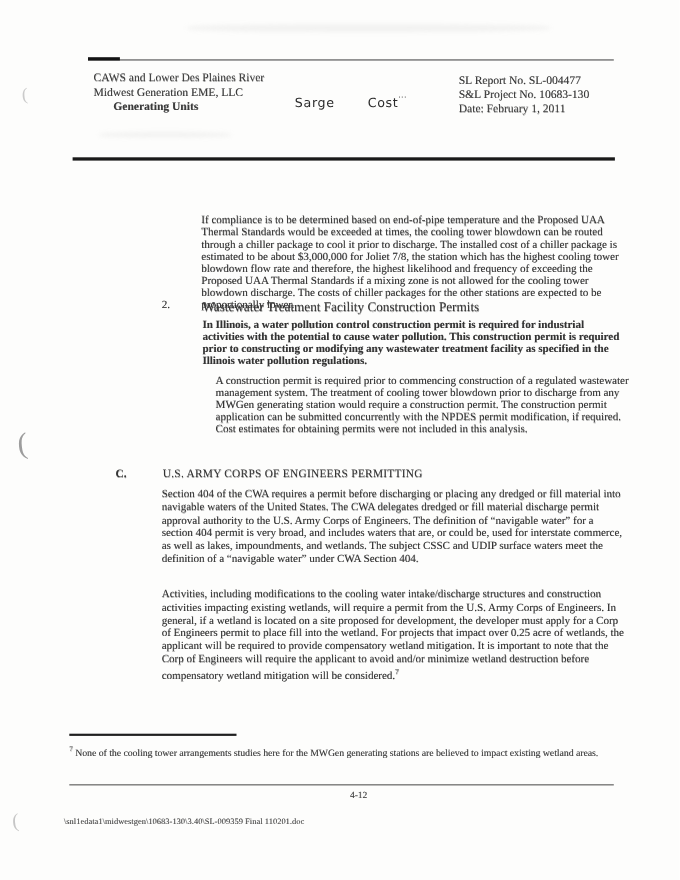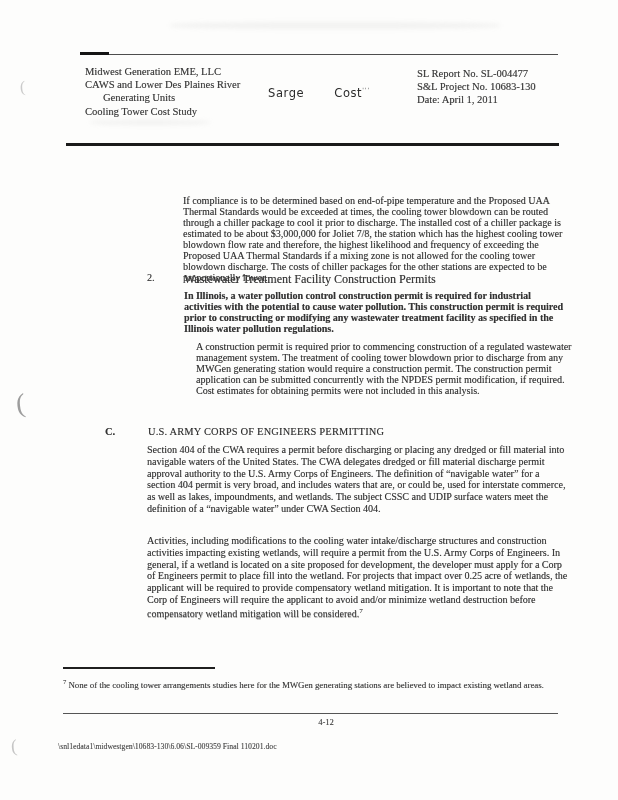--- a/index.html
+++ b/index.html
@@ -27,21 +27,21 @@
   
   .rule { position:absolute; }
   .rule-header-top    { left:80px;  top:54px;  width:478px; height:1px;   background:#4d4d4d; }
   .rule-header-top-dk { left:80px;  top:52px;  width:29px;  height:3px;   background:#141414; }
   .rule-header-bottom { left:66px;  top:143px; width:493px; height:2.5px; background:#1a1a1a; }
   .rule-footnote      { left:63px;  top:667px; width:152px; height:2.2px; background:#1f1f1f; }
   .rule-footer        { left:63px;  top:713px; width:495px; height:1px;   background:#555555; }
 
   
   .header-left { position:absolute; left:85px; top:65px; font-size:10.5px; line-height:13.2px; color:#3a3a3a; }
-  .header-left .indent { padding-left:18px; }
+  .header-left .indent { padding-left:18px;font-weight:bold; }
   .logo { position:absolute; left:268px; top:86px; display:flex; gap:30px;
           font-family:"DejaVu Sans", sans-serif; font-weight:normal; font-size:11.5px;
           letter-spacing:0.6px; color:#2b2b2b;text-align:center; }
   .logo .marks { font-size:6px; vertical-align:super; letter-spacing:1px; color:#555; }
   .header-right { position:absolute; left:417px; top:67px; font-size:10.5px; line-height:13.2px; color:#3a3a3a; }
 
   
   .para { position:absolute; font-size:10px; color:#333; }
   .p-intro { left:183px; top:166px; width:381px; line-height:11px;margin-top:29px; }
   .li2-num { position:absolute; left:147px; top:272px; font-size:10px; }
@@ -69,35 +69,34 @@
   <div class="streak" style="left:90px; top:120px; width:120px; height:5px;"></div>
   <span class="paren-artifact paren-1">(</span>
   <span class="paren-artifact paren-2">(</span>
   <span class="paren-artifact paren-3">(</span>
 
   <div class="rule rule-header-top"></div>
   <div class="rule rule-header-top-dk"></div>
   <div class="rule rule-header-bottom"></div>
 
   <div class="header-left fuzz">
+    <div>CAWS and Lower Des Plaines River</div>
     <div>Midwest Generation EME, LLC</div>
-    <div>CAWS and Lower Des Plaines River</div>
     <div class="indent">Generating Units</div>
-    <div>Cooling Tower Cost Study</div>
   </div>
 
   <div class="logo">
     <span>Sarge</span>
     <span><span>Cost</span><span class="marks">'''</span></span>
   </div>
 
   <div class="header-right fuzz">
     <div>SL Report No. SL-004477</div>
     <div>S&amp;L Project No. 10683-130</div>
-    <div>Date:  April 1, 2011</div>
+    <div>Date:  February 1, 2011</div>
   </div>
 
   <p class="para p-intro fuzz">If compliance is to be determined based on end-of-pipe temperature and the Proposed UAA Thermal Standards would be exceeded at times, the cooling tower blowdown can be routed through a chiller package to cool it prior to discharge.  The installed cost of a chiller package is estimated to be about $3,000,000 for Joliet 7/8, the station which has the highest cooling tower blowdown flow rate and therefore, the highest likelihood and frequency of exceeding the Proposed UAA Thermal Standards if a mixing zone is not allowed for the cooling tower blowdown discharge.  The costs of chiller packages for the other stations are expected to be proportionally lower.</p>
 
   <span class="li2-num fuzz">2.</span>
   <span class="li2-title fuzz">Wastewater Treatment Facility Construction Permits</span>
 
   <p class="para p-2a fuzz">In Illinois, a water pollution control construction permit is required for industrial activities with the potential to cause water pollution.  This construction permit is required prior to constructing or modifying any wastewater treatment facility as specified in the Illinois water pollution regulations.</p>
   <p class="para p-2b fuzz">A construction permit is required prior to commencing construction of a regulated wastewater management system.  The treatment of cooling tower blowdown prior to discharge from any MWGen generating station would require a construction permit.  The construction permit application can be submitted concurrently with the NPDES permit modification, if required.  Cost estimates for obtaining permits were not included in this analysis.</p>
 
@@ -107,15 +106,15 @@
   <p class="para p-c1 fuzz">Section 404 of the CWA requires a permit before discharging or placing any dredged or fill material into navigable waters of the United States.  The CWA delegates dredged or fill material discharge permit approval authority to the U.S. Army Corps of Engineers.  The definition of “navigable water” for a section 404 permit is very broad, and includes waters that are, or could be, used for interstate commerce, as well as lakes, impoundments, and wetlands.  The subject CSSC and UDIP surface waters meet the definition of a “navigable water” under CWA Section 404.</p>
   <p class="para p-c2 fuzz"><span>Activities, including modifications to the cooling water intake/discharge structures and construction activities impacting existing wetlands, will require a permit from the U.S. Army Corps of Engineers.  In general, if a wetland is located on a site proposed for development, the developer must apply for a Corp of Engineers permit to place fill into the wetland.  For projects that impact over 0.25 acre of wetlands, the applicant will be required to provide compensatory wetland mitigation.  It is important to note that the Corp of Engineers will require the applicant to avoid and/or minimize wetland destruction before compensatory wetland mitigation will be considered.</span><sup class="fn-ref">7</sup></p>
 
   <div class="rule rule-footnote"></div>
   <div class="footnote fuzz">
     <sup>7</sup><span> None of the cooling tower arrangements studies here for the MWGen generating stations are believed to impact existing wetland areas.</span>
   </div>
 
   <div class="rule rule-footer"></div>
   <div class="page-number fuzz">4-12</div>
-  <div class="doc-path fuzz">\snl1edata1\midwestgen\10683-130\6.06\SL-009359 Final 110201.doc</div>
+  <div class="doc-path fuzz">\snl1edata1\midwestgen\10683-130\3.40\SL-009359 Final 110201.doc</div>
 
 </div>
 
 </body></html>

